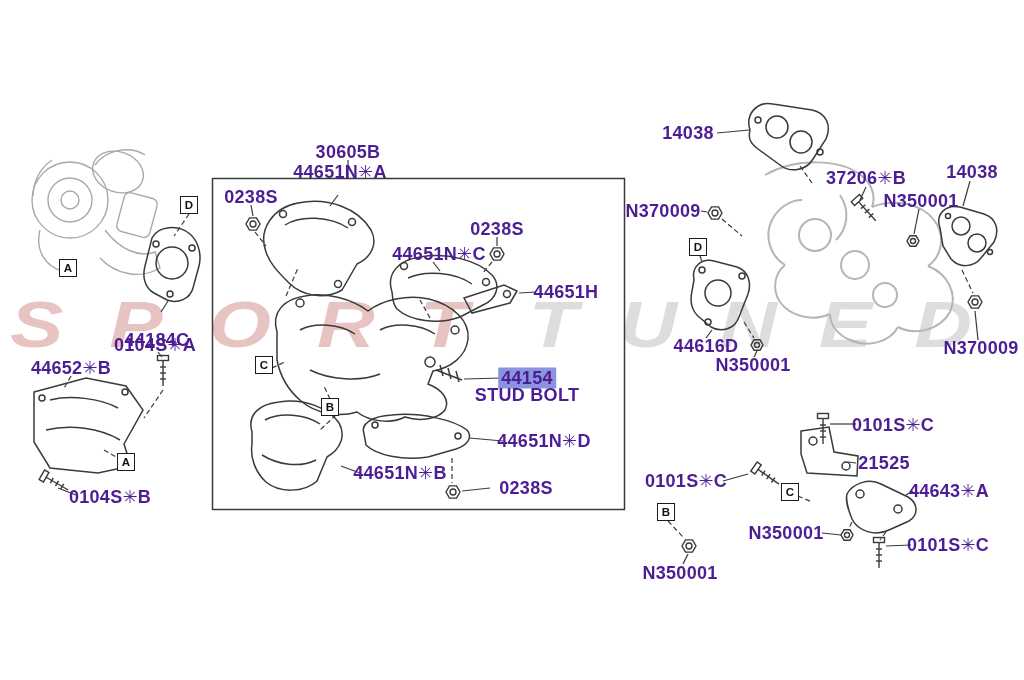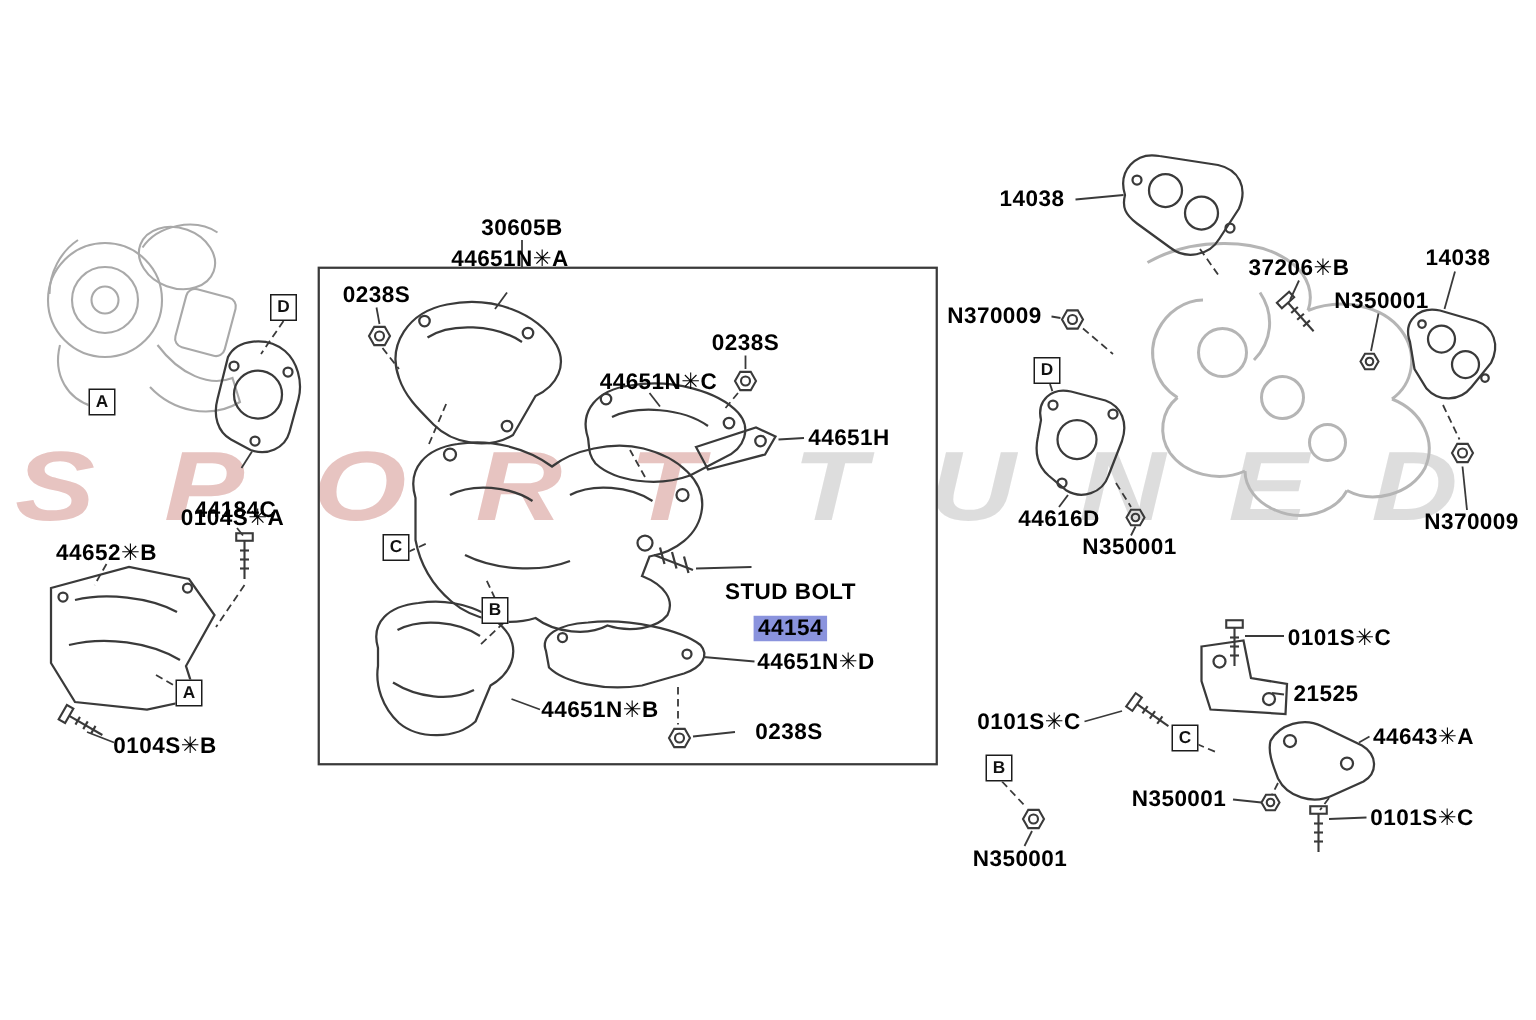--- a/index.html
+++ b/index.html
@@ -15,23 +15,23 @@
     transform:scaleY(.82);transform-origin:top;
     user-select:none;pointer-events:none;opacity:.5;
   }
   #watermark .wm-left{color:#d08a85;letter-spacing:46px;}
   #watermark .wm-right{color:#bdbdbd;letter-spacing:42px;}
   
   #art{position:absolute;left:0;top:0;z-index:2;}
   
   .lbl{
     position:absolute;z-index:3;transform:translate(-50%,-50%);
-    font-size:15px;font-weight:700;color:#000000;white-space:nowrap;letter-spacing:.3px;
+    font-size:18px;font-weight:700;color:#4c1d95;white-space:nowrap;letter-spacing:.3px;
   }
-  .lbl.hl{background:#8a93dd;padding:0 3px;margin-top:41px;}
+  .lbl.hl{background:#8a93dd;padding:0 3px;}
   .callout{
     position:absolute;z-index:3;transform:translate(-50%,-50%);
     width:16px;height:16px;border:1.7px solid #1c1c1c;background:#fff;
     display:flex;align-items:center;justify-content:center;
     font-size:11.5px;font-weight:700;color:#111;
   }
 </style>
 </head>
 <body>
 

